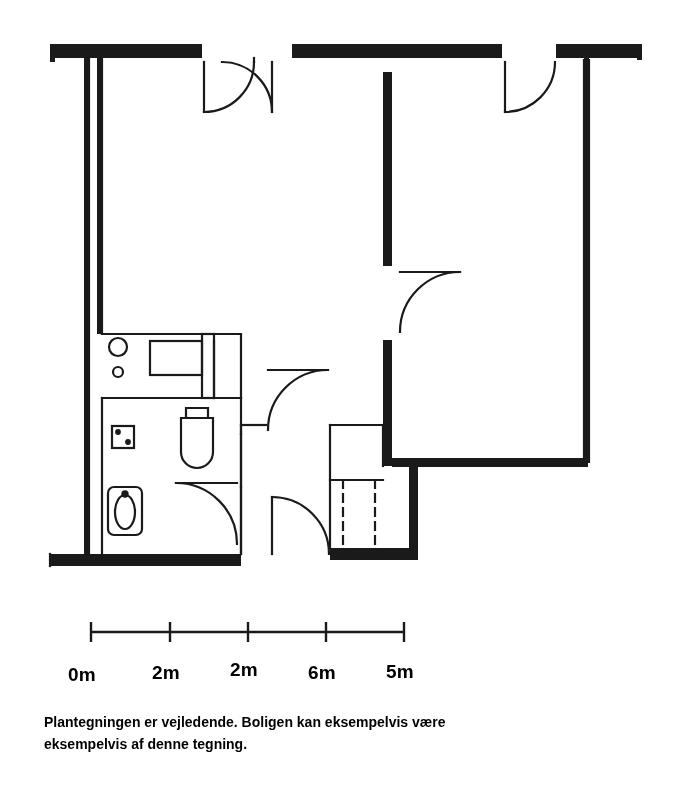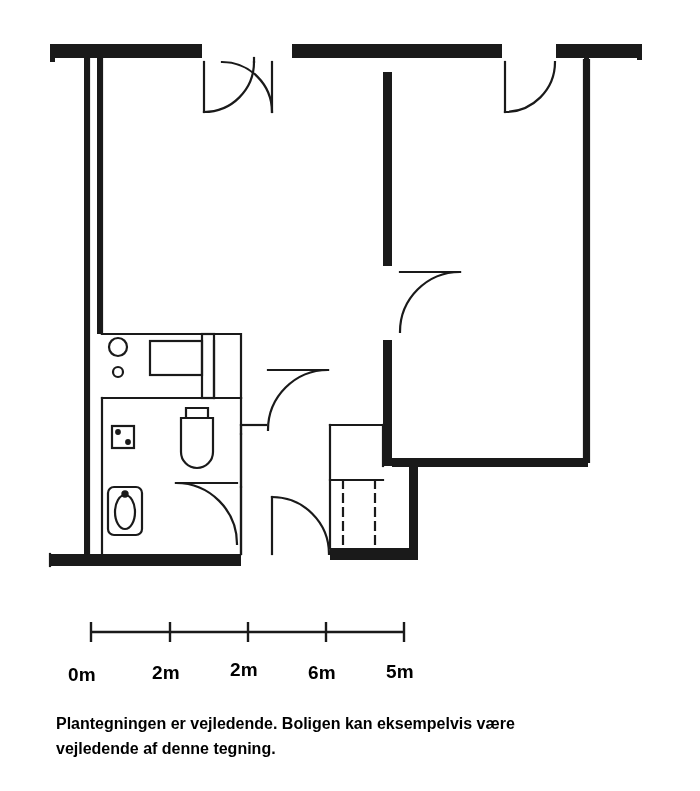--- a/index.html
+++ b/index.html
@@ -28,24 +28,24 @@
   .scale-label {
     position: absolute;
     font-size: 19px;
     font-weight: bold;
     letter-spacing: 0.3px;
     color: #000;
     white-space: nowrap;
   }
   #disclaimer {
     position: absolute;
-    left: 56px;
+    left: 44px;
     top: 712px;
     width: 600px;
-    font-size: 16px;
+    font-size: 14px;
     font-weight: bold;
     line-height: 1.55;
     color: #000;
   }
 </style>
 </head>
 <body>
 
 <div id="floorplan-wrap">
   <svg class="plan" width="700" height="700" viewBox="0 0 700 700" xmlns="http://www.w3.org/2000/svg">
@@ -173,14 +173,14 @@
 
   <div class="scale-label" style="left:68px; top:664px;">0m</div>
   <div class="scale-label" style="left:152px; top:662px;">2m</div>
   <div class="scale-label" style="left:230px; top:659px;">2m</div>
   <div class="scale-label" style="left:308px; top:662px;">6m</div>
   <div class="scale-label" style="left:386px; top:661px;">5m</div>
 </div>
 
 <div id="disclaimer">
   <div>Plantegningen er vejledende. Boligen kan eksempelvis være</div>
-  <div>vejledende af denne tegning.</div>
+  <div>eksempelvis af denne tegning.</div>
 </div>
 
 </body></html>

